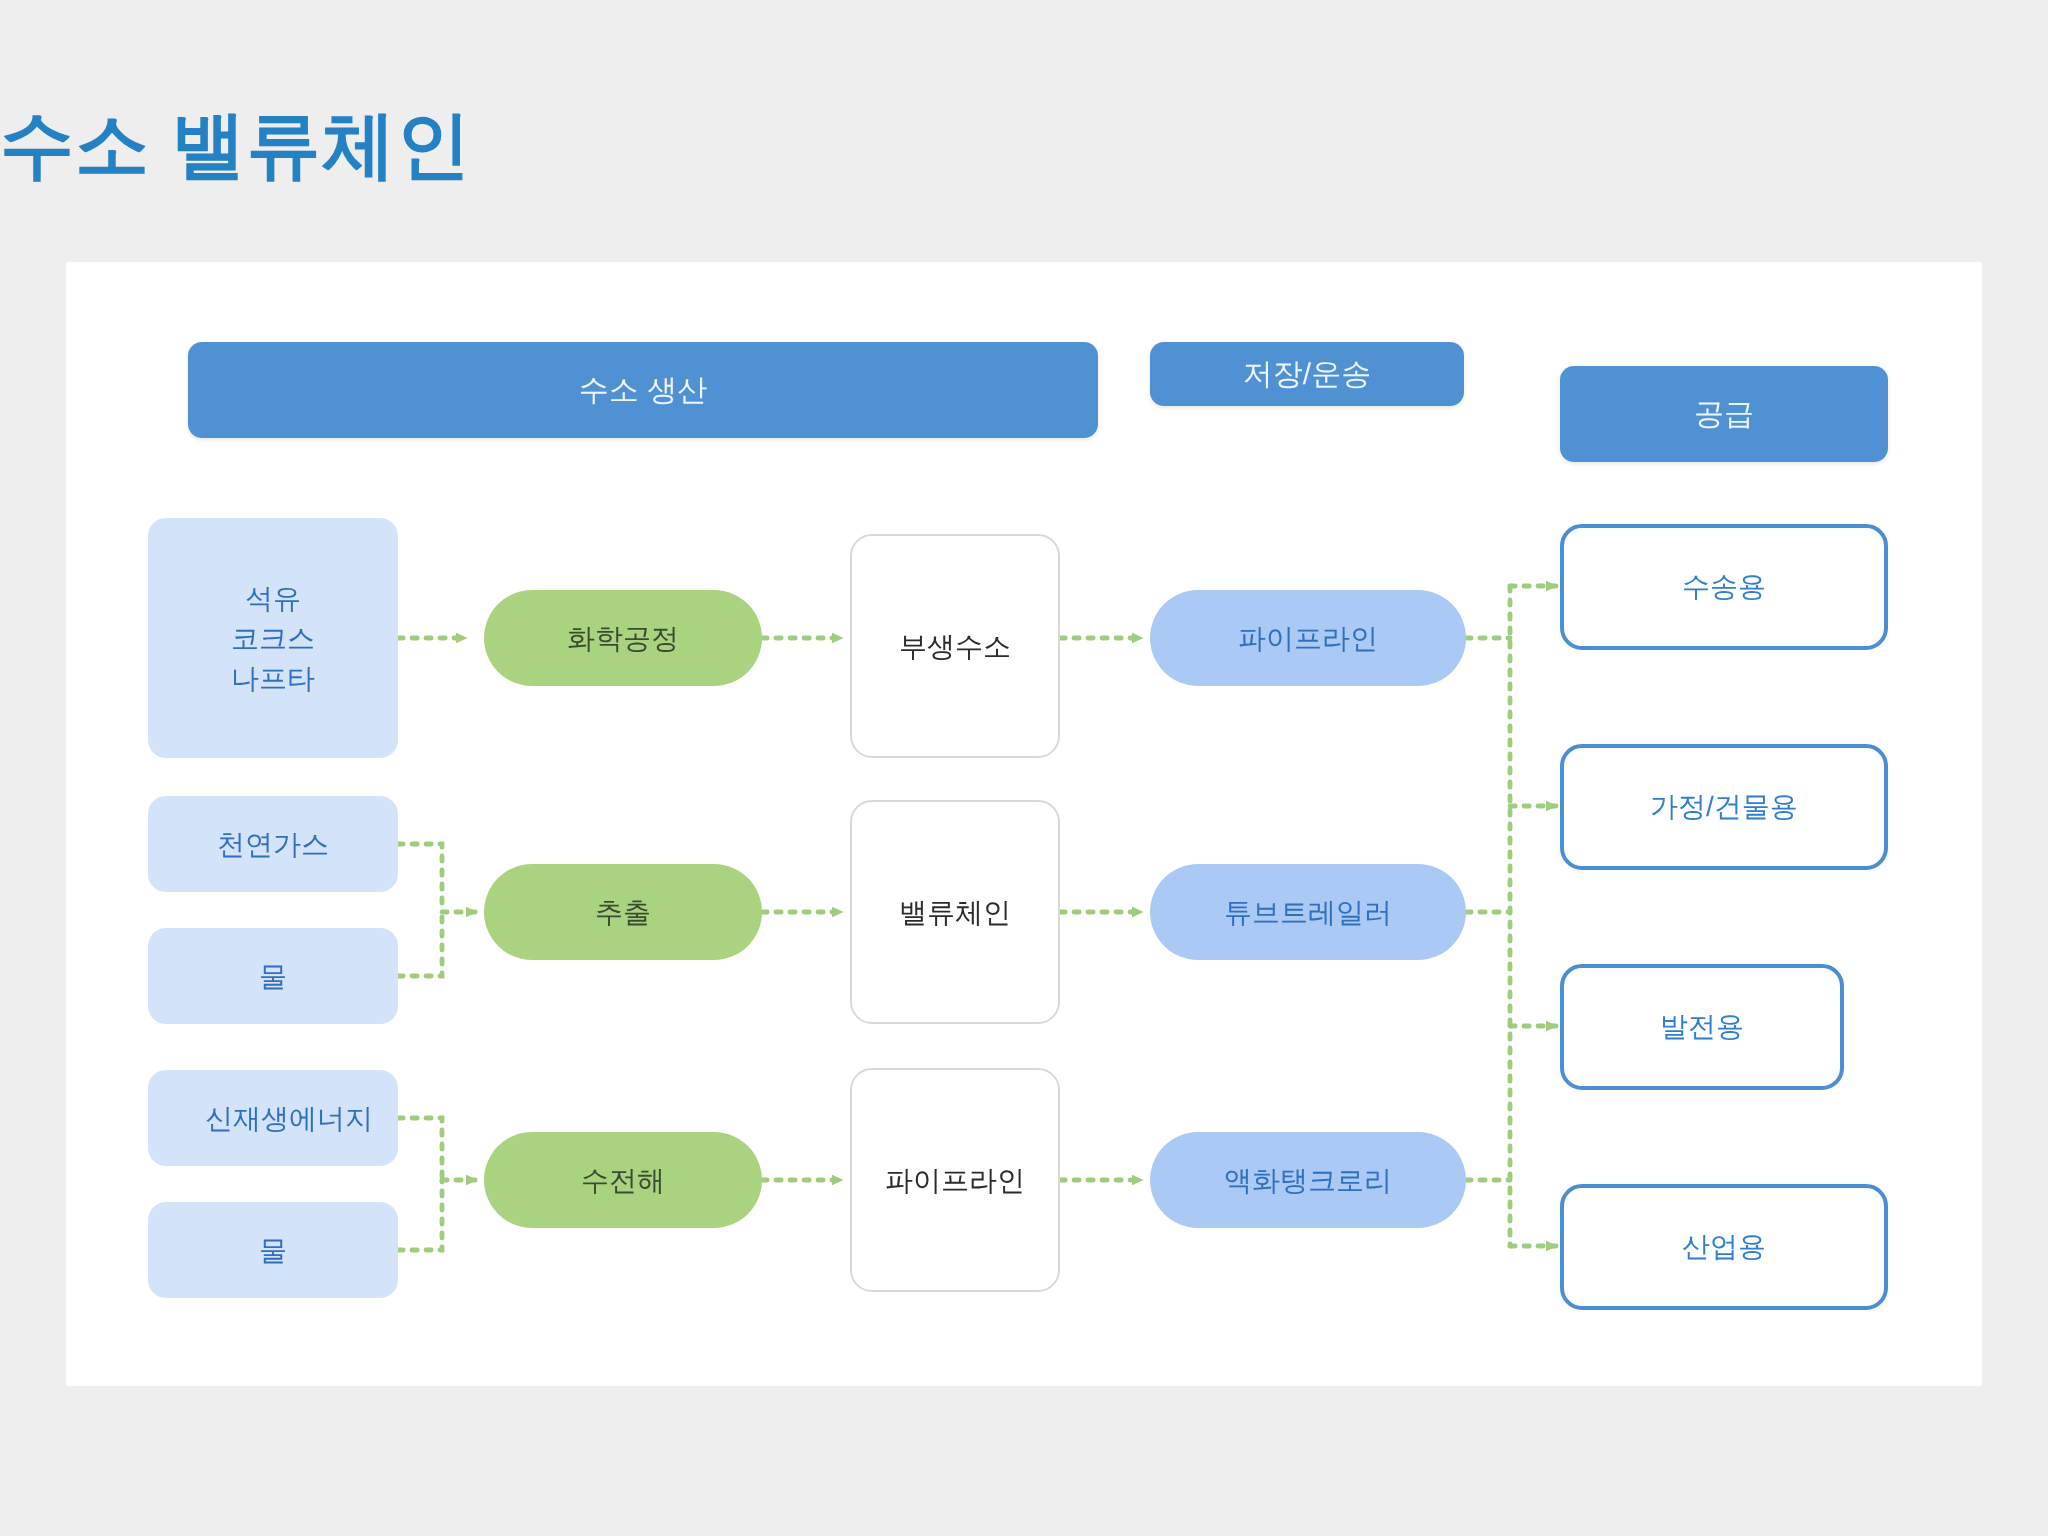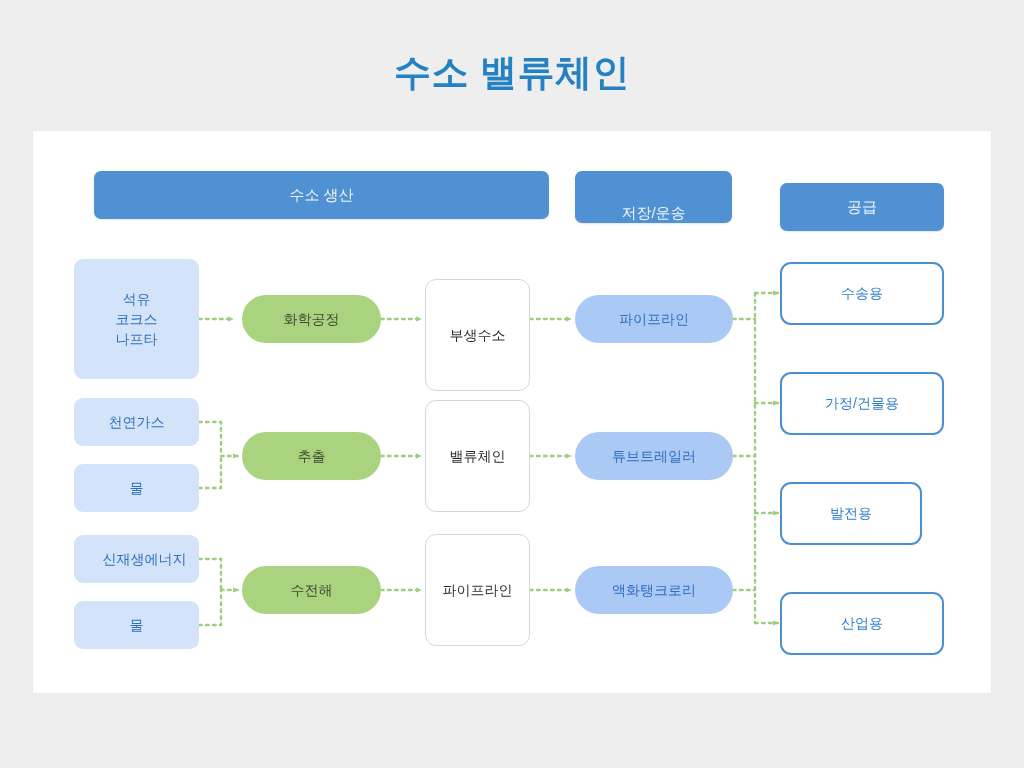--- a/index.html
+++ b/index.html
@@ -6,21 +6,20 @@
   html, body {
     width: 1024px; height: 768px;
     background: #eeeeee;
     font-family: "Liberation Sans", "DejaVu Sans", sans-serif;
     overflow: hidden;
   }
   #page { position: relative; width: 1024px; height: 768px; }
 
   .page-title {
     position: absolute; left: 0; top: 48px; width: 1024px;
-    text-align: center;
     font-size: 37px; font-weight: bold;
     color: #2481c4;
     letter-spacing: 0.5px;
   }
 
   .card {
     position: absolute; left: 33px; top: 131px;
     width: 958px; height: 562px;
     background: #ffffff;
   }
@@ -34,21 +33,21 @@
   .phase-bar {
     position: absolute;
     background: #5091d3;
     border-radius: 7px;
     color: #eef4fb;
     font-size: 15px;
     display: flex; align-items: center; justify-content: center;
     box-shadow: 0 1px 2px rgba(0,0,0,0.10);
   }
   .phase-bar.b0 { left: 41px;  top: 40px; width: 455px; height: 48px; margin-left: 20px; }
-  .phase-bar.b1 { left: 542px; top: 40px; width: 157px; height: 52px; align-items: flex-end; }
+  .phase-bar.b1 { left: 542px; top: 40px; width: 157px; height: 32px; }
   .phase-bar.b2 { left: 747px; top: 40px; width: 164px; height: 48px; margin-top: 12px; }
 
   
   .node {
     position: absolute;
     display: flex; align-items: center; justify-content: center;
     text-align: center;
     font-size: 14px;
     line-height: 1.45;
   }
@@ -170,21 +169,21 @@
       <div class="node proc" style="left:209px; top:164px; width:139px; height:48px;">
         <span>화학공정</span>
       </div>
       <div class="node proc" style="left:209px; top:301px; width:139px; height:48px;">
         <span>추출</span>
       </div>
       <div class="node proc" style="left:209px; top:435px; width:139px; height:48px;">
         <span>수전해</span>
       </div>
 
-      <div class="node prod" style="left:392px; top:148px; width:105px; height:112px;">
+      <div class="node prod" style="left:392px; top:136px; width:105px; height:112px;">
         <span>부생수소</span>
       </div>
       <div class="node prod" style="left:392px; top:269px; width:105px; height:112px;">
         <span>밸류체인</span>
       </div>
       <div class="node prod" style="left:392px; top:403px; width:105px; height:112px;">
         <span>파이프라인</span>
       </div>
 
       <div class="node trans" style="left:542px; top:164px; width:158px; height:48px;">

